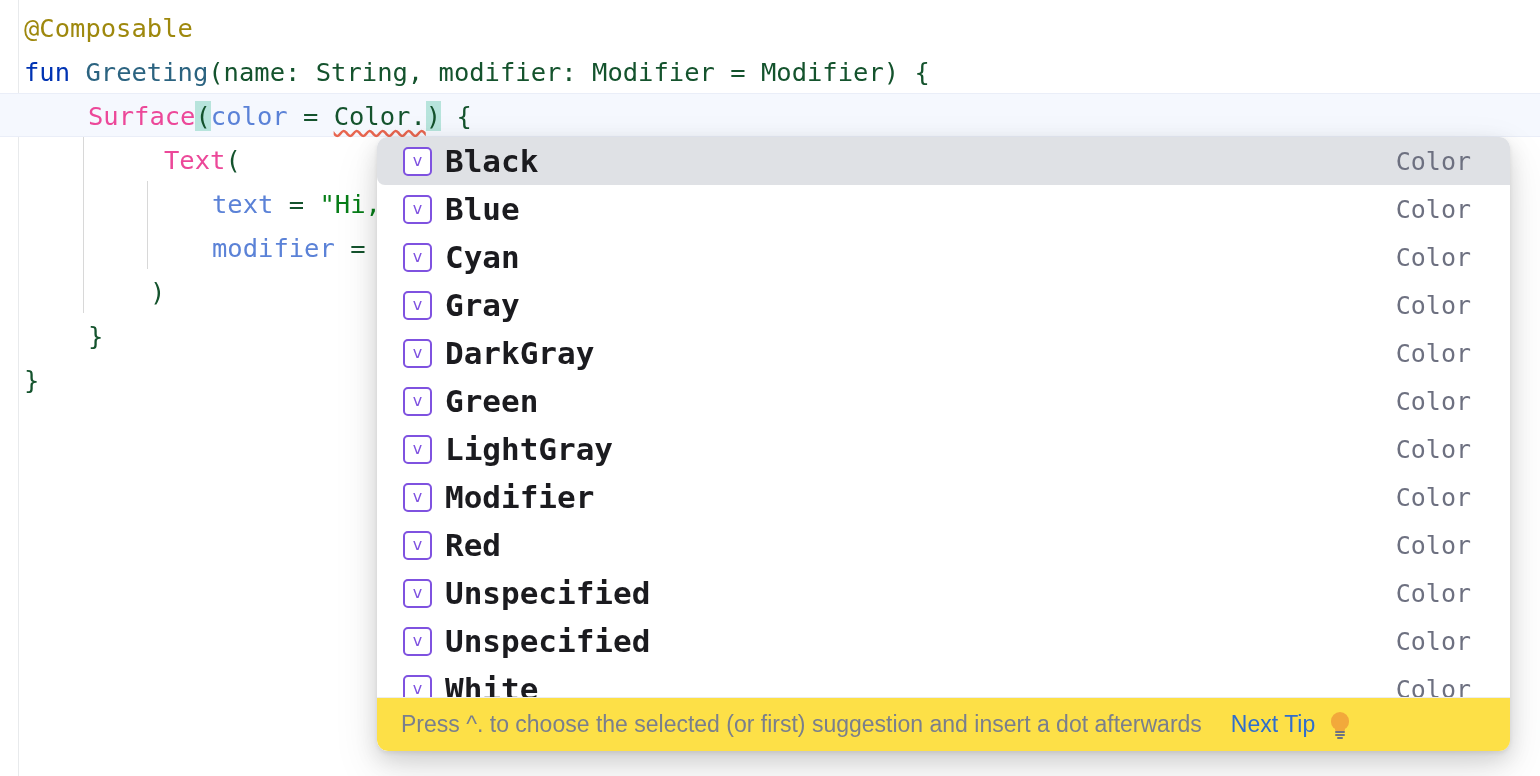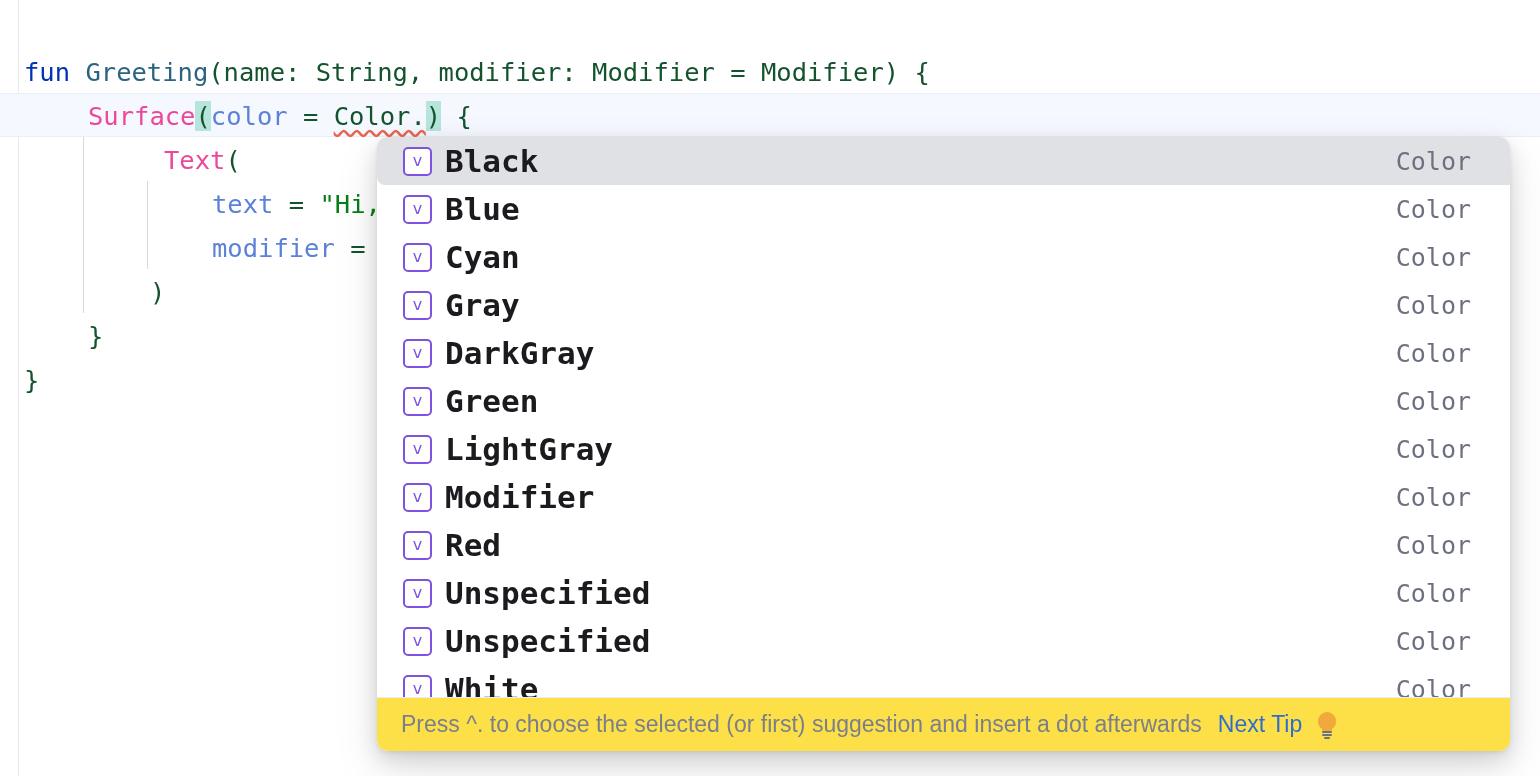--- a/index.html
+++ b/index.html
@@ -205,21 +205,21 @@
     padding: 0 26px 0 24px;
     box-sizing: border-box;
   }
   .hint-text {
     font-family: "Liberation Sans", sans-serif;
     font-size: 23px;
     color: #7a7f8c;
     white-space: nowrap;
   }
   .next-tip {
-    margin-left: 16px;
+    margin-left: 29px;
     font-family: "Liberation Sans", sans-serif;
     font-size: 23px;
     color: #2f6ecd;
     white-space: nowrap;
     cursor: pointer;
   }
   .bulb {
     margin-left: 12px;
     width: 26px;
     height: 28px;
@@ -277,20 +277,21 @@
 
     <div class="gutter-line"></div>
     <div class="current-line-band"></div>
 
     <div class="indent-guide ig1"></div>
     <div class="indent-guide ig2"></div>
 
     <div class="code">
 
       
+      <div class="code-line cl0"><span class="tok-annotation">@Composable</span></div>
 
       
       <div class="code-line cl1"><span class="tok-keyword">fun</span><span class="tok-plain"> </span><span class="tok-fnname">Greeting</span><span class="tok-plain">(name: String, modifier: Modifier = Modifier) {</span></div>
 
       
       <div class="code-line cl2" style="left:88px;"><span class="tok-callgreen">Surface</span><span class="tok-plain brace-hl">(</span><span class="tok-param">color</span><span class="tok-plain"> = </span><span class="tok-plain squiggle">Color.</span><span class="caret"></span><span class="tok-plain brace-hl">)</span><span class="tok-plain"> {</span></div>
 
       
       <div class="code-line cl3" style="left:164px;"><span class="tok-callgreen">Text</span><span class="tok-plain">(</span></div>
 

